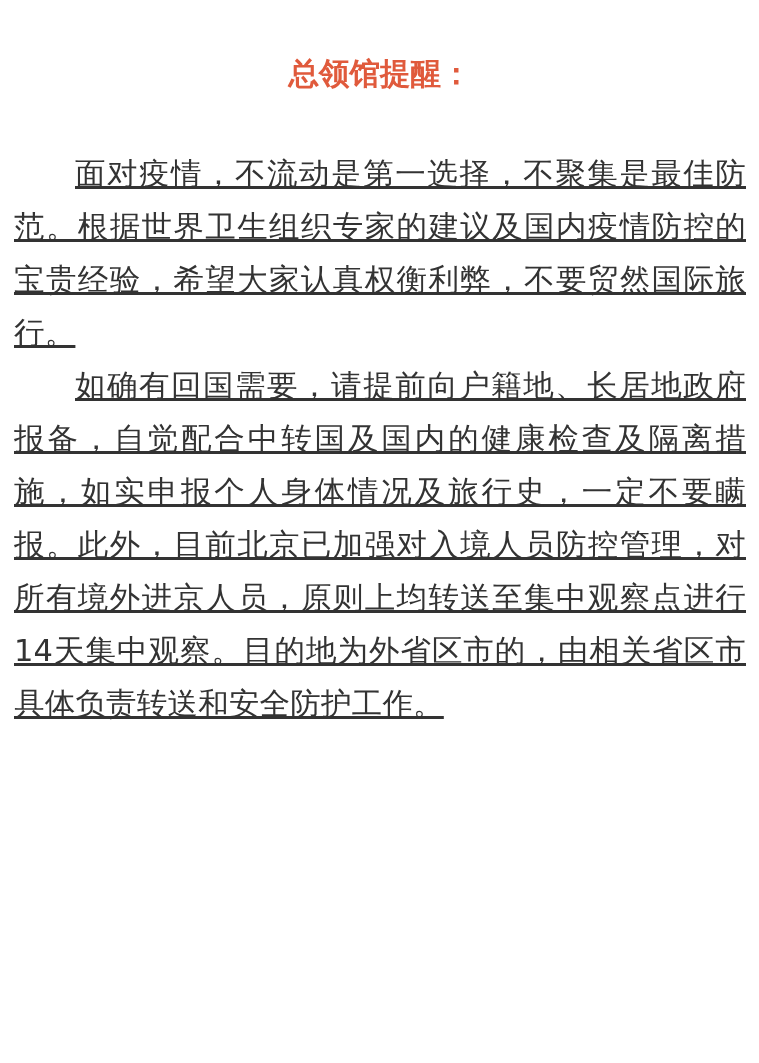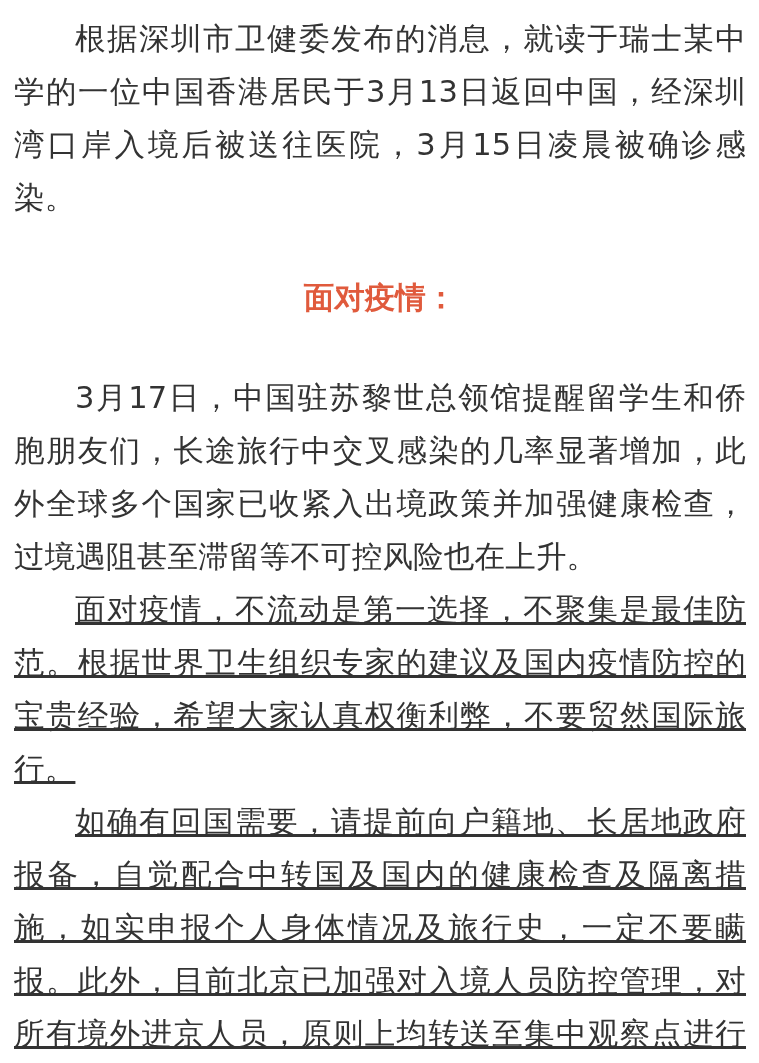--- a/index.html
+++ b/index.html
@@ -40,18 +40,16 @@
       padding-top: 47px;
       padding-bottom: 47px;
     }
     .p2 { margin-top: 0; }
     .p3, .p4 { margin-top: 0; text-decoration: underline; }
   </style>
 </head>
 <body>
 
 <div class="article">
-  <p class="para p1">根据深圳市卫健委发布的消息，就读于瑞士某中学的一位中国香港居民于3月13日返回中国，经深圳湾口岸入境后被送往医院，3月15日凌晨被确诊感染。</p>
-  <p class="heading">面对疫情：</p>
-  <p class="para p2">3月17日，中国驻苏黎世总领馆提醒留学生和侨胞朋友们，长途旅行中交叉感染的几率显著增加，此外全球多个国家已收紧入出境政策并加强健康检查，过境遇阻甚至滞留等不可控风险也在上升。</p>
+  <p class="heading">总领馆提醒：</p>
   <p class="para p3">面对疫情，不流动是第一选择，不聚集是最佳防范。根据世界卫生组织专家的建议及国内疫情防控的宝贵经验，希望大家认真权衡利弊，不要贸然国际旅行。</p>
   <p class="para p4">如确有回国需要，请提前向户籍地、长居地政府报备，自觉配合中转国及国内的健康检查及隔离措施，如实申报个人身体情况及旅行史，一定不要瞒报。此外，目前北京已加强对入境人员防控管理，对所有境外进京人员，原则上均转送至集中观察点进行14天集中观察。目的地为外省区市的，由相关省区市具体负责转送和安全防护工作。</p>
 </div>
 
 </body></html>

